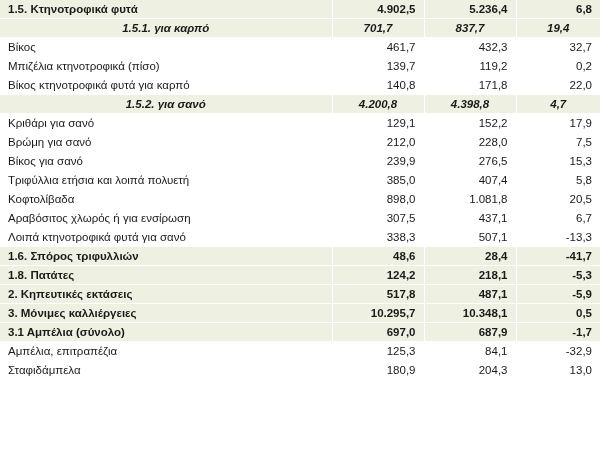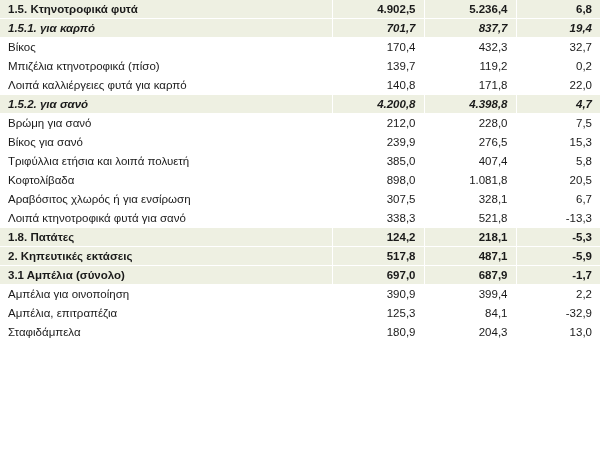--- a/index.html
+++ b/index.html
@@ -35,21 +35,21 @@
     overflow: hidden;
   }
   td.num {
     text-align: right;
     padding-right: 10px;
   }
   
   tr.shade td { background: #eef0e2; }
   tr.plain td { background: #ffffff; }
   tr.bold td { font-weight: bold; }
-  tr.bolditalic td { font-weight: bold; font-style: italic; }
+  tr.bolditalic td { font-weight: bold; font-style: italic; text-align: center; }
 
   
   td.lvl0 { padding-left: 8px; }
   td.lvl1 { padding-left: 26px; margin-left: 20px; }
 
   
   td.sep-left { border-left: 1px solid #ffffff; }
 
   .wrap {
     width: 600px;
@@ -77,41 +77,47 @@
           <td class="num sep-left">6,8</td>
         </tr>
         <tr class="shade bolditalic">
           <td class="lvl0">1.5.1. για καρπό</td>
           <td class="num sep-left">701,7</td>
           <td class="num sep-left">837,7</td>
           <td class="num sep-left">19,4</td>
         </tr>
         <tr class="plain">
           <td class="lvl1">Βίκος</td>
-          <td class="num sep-left">170,4</td>
+          <td class="num sep-left">461,7</td>
           <td class="num sep-left">432,3</td>
           <td class="num sep-left">32,7</td>
         </tr>
         <tr class="plain">
           <td class="lvl1">Μπιζέλια κτηνοτροφικά (πίσο)</td>
           <td class="num sep-left">139,7</td>
           <td class="num sep-left">119,2</td>
           <td class="num sep-left">0,2</td>
         </tr>
         <tr class="plain">
-          <td class="lvl1">Λοιπά καλλιέργειες φυτά για καρπό</td>
+          <td class="lvl1">Βίκος κτηνοτροφικά φυτά για καρπό</td>
           <td class="num sep-left">140,8</td>
           <td class="num sep-left">171,8</td>
           <td class="num sep-left">22,0</td>
         </tr>
         <tr class="shade bolditalic">
           <td class="lvl0">1.5.2. για σανό</td>
           <td class="num sep-left">4.200,8</td>
           <td class="num sep-left">4.398,8</td>
           <td class="num sep-left">4,7</td>
+        </tr>
+        <tr class="plain">
+          <td class="lvl1">Κριθάρι για σανό</td>
+          <td class="num sep-left">129,1</td>
+          <td class="num sep-left">152,2</td>
+          <td class="num sep-left">17,9</td>
         </tr>
         <tr class="plain">
           <td class="lvl1">Βρώμη για σανό</td>
           <td class="num sep-left">212,0</td>
           <td class="num sep-left">228,0</td>
           <td class="num sep-left">7,5</td>
         </tr>
         <tr class="plain">
           <td class="lvl1">Βίκος για σανό</td>
           <td class="num sep-left">239,9</td>
@@ -126,52 +132,58 @@
         </tr>
         <tr class="plain">
           <td class="lvl1">Κοφτολίβαδα</td>
           <td class="num sep-left">898,0</td>
           <td class="num sep-left">1.081,8</td>
           <td class="num sep-left">20,5</td>
         </tr>
         <tr class="plain">
           <td class="lvl1">Αραβόσιτος χλωρός ή για ενσίρωση</td>
           <td class="num sep-left">307,5</td>
-          <td class="num sep-left">328,1</td>
+          <td class="num sep-left">437,1</td>
           <td class="num sep-left">6,7</td>
         </tr>
         <tr class="plain">
           <td class="lvl1">Λοιπά κτηνοτροφικά φυτά για σανό</td>
           <td class="num sep-left">338,3</td>
-          <td class="num sep-left">521,8</td>
+          <td class="num sep-left">507,1</td>
           <td class="num sep-left">-13,3</td>
+        </tr>
+        <tr class="shade bold">
+          <td class="lvl0">1.6. Σπόρος τριφυλλιών</td>
+          <td class="num sep-left">48,6</td>
+          <td class="num sep-left">28,4</td>
+          <td class="num sep-left">-41,7</td>
         </tr>
         <tr class="shade bold">
           <td class="lvl0">1.8. Πατάτες</td>
           <td class="num sep-left">124,2</td>
           <td class="num sep-left">218,1</td>
           <td class="num sep-left">-5,3</td>
         </tr>
         <tr class="shade bold">
           <td class="lvl0">2. Κηπευτικές εκτάσεις</td>
           <td class="num sep-left">517,8</td>
           <td class="num sep-left">487,1</td>
           <td class="num sep-left">-5,9</td>
         </tr>
         <tr class="shade bold">
+          <td class="lvl0">3. Μόνιμες καλλιέργειες</td>
+          <td class="num sep-left">10.295,7</td>
+          <td class="num sep-left">10.348,1</td>
+          <td class="num sep-left">0,5</td>
+        </tr>
+        <tr class="shade bold">
           <td class="lvl0">3.1 Αμπέλια (σύνολο)</td>
           <td class="num sep-left">697,0</td>
           <td class="num sep-left">687,9</td>
           <td class="num sep-left">-1,7</td>
-        </tr>
-        <tr class="plain">
-          <td class="lvl1">Αμπέλια για οινοποίηση</td>
-          <td class="num sep-left">390,9</td>
-          <td class="num sep-left">399,4</td>
-          <td class="num sep-left">2,2</td>
         </tr>
         <tr class="plain">
           <td class="lvl1">Αμπέλια, επιτραπέζια</td>
           <td class="num sep-left">125,3</td>
           <td class="num sep-left">84,1</td>
           <td class="num sep-left">-32,9</td>
         </tr>
         <tr class="plain">
           <td class="lvl1">Σταφιδάμπελα</td>
           <td class="num sep-left">180,9</td>

